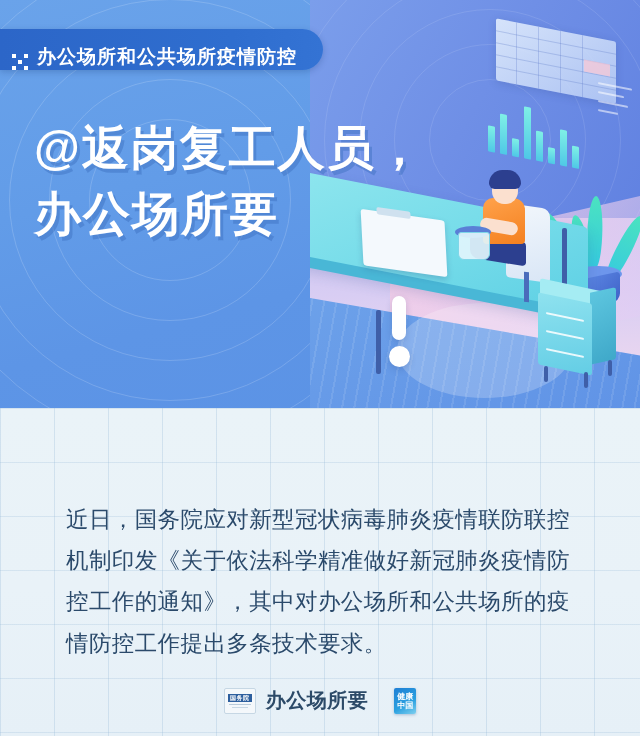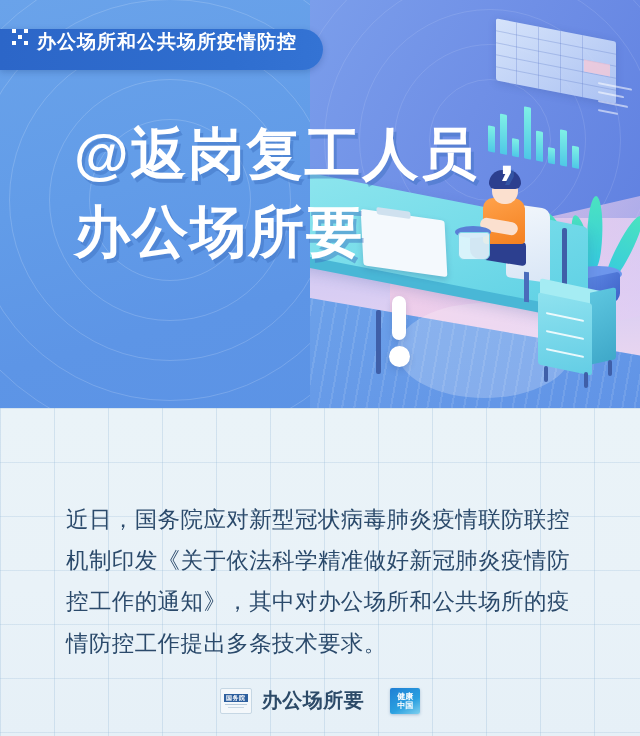--- a/index.html
+++ b/index.html
@@ -141,41 +141,40 @@
   .excl{position:absolute;left:82px;top:296px;}
   .excl .bar{width:14px;height:44px;background:#fff;border-radius:7px;box-shadow:0 3px 7px rgba(40,60,120,.2);}
   .excl .dot{width:21px;height:21px;border-radius:50%;background:#fff;margin-left:-3px;margin-top:6px;
     box-shadow:0 3px 7px rgba(40,60,120,.2);}
 
   
   .banner{
     position:absolute;left:0;top:29px;height:41px;
     background:linear-gradient(90deg,#2c66c8 0%,#2f6ecf 72%,#3473d4 100%);
     border-radius:0 21px 21px 0;
-    display:flex;align-items:flex-start;
+    display:flex;align-items:flex-end;
     padding:0 26px 0 12px;
     box-shadow:0 2px 6px rgba(20,50,110,.25);
     z-index:6;
   }
   .banner-icon{display:flex;flex-direction:column;gap:2px;margin-right:9px;}
   .banner-icon .r{display:flex;gap:2px;}
   .banner-icon .sq{width:4px;height:4px;background:#fff;}
   .banner-icon .sq.off{background:transparent;}
   .banner-title{
     color:#fff;font-size:19px;font-weight:bold;letter-spacing:1px;white-space:nowrap;
   }
 
   
   .headline{
     position:absolute;left:34px;top:116px;z-index:5;
-    color:#fff;font-weight:bold;font-size:56px;line-height:1.36;
+    color:#fff;font-weight:bold;font-size:47px;line-height:1.36;
     letter-spacing:2px;
     text-shadow:3px 4px 0 rgba(60,110,190,.45);
     white-space:nowrap;
-    margin-left:40px;
   }
   .headline div{margin-bottom:2px;}
 
   
   .lower{
     position:absolute;left:0;top:408px;width:640px;height:328px;
     background:linear-gradient(180deg,#eaf3f8 0%,#e9f2f8 55%,#e6f0f7 100%);
     overflow:hidden;
   }
   .grid{
@@ -198,21 +197,21 @@
   .logo-gwy{
     width:30px;height:24px;background:#f4f8fb;border:1px solid #c6d7e4;
     display:flex;flex-direction:column;align-items:center;justify-content:center;
     border-radius:2px;overflow:hidden;
   }
   .logo-gwy .t{background:#2d5f9e;color:#fff;font-size:6px;line-height:8px;
     padding:0 2px;letter-spacing:.5px;font-weight:bold;white-space:nowrap;}
   .logo-gwy .s{width:22px;height:1px;background:#b9cbdb;margin-top:2px;}
   .logo-gwy .s2{width:16px;height:1px;background:#c8d8e5;margin-top:2px;}
   .logo-jk{
-    width:30px;height:26px;border-radius:2px;
+    width:22px;height:26px;border-radius:2px;
     background:linear-gradient(150deg,#1f7fd4,#2aa0e0 60%,#7fd0ef);
     display:flex;flex-direction:column;align-items:center;justify-content:center;
     color:#fff;font-size:8px;line-height:9px;font-weight:bold;letter-spacing:0;
     box-shadow:0 1px 3px rgba(30,80,140,.3);
   }
 </style>
 </head>
 <body>
 
 <div id="poster">

